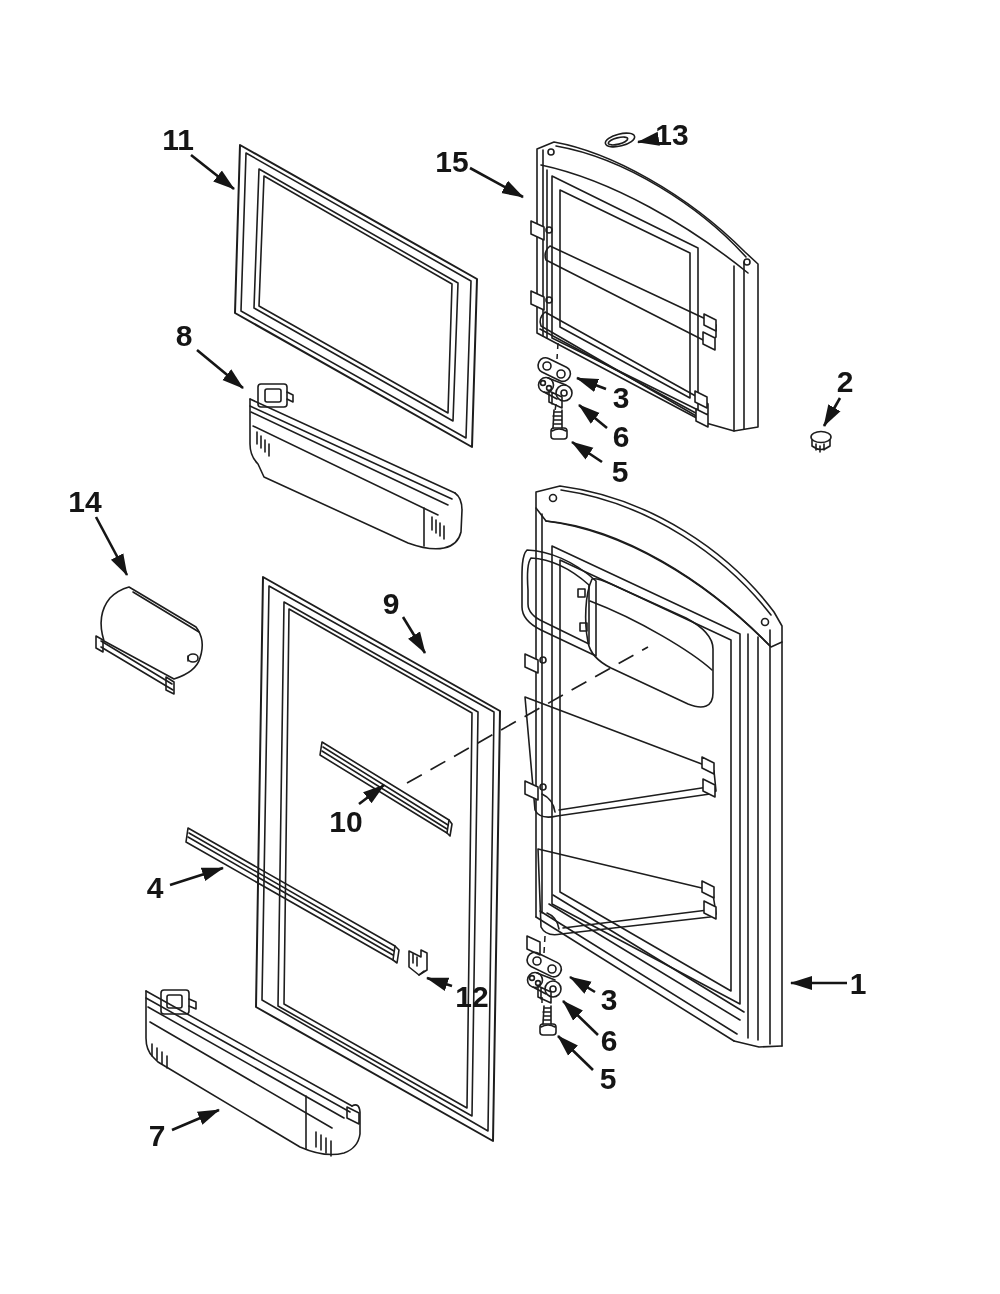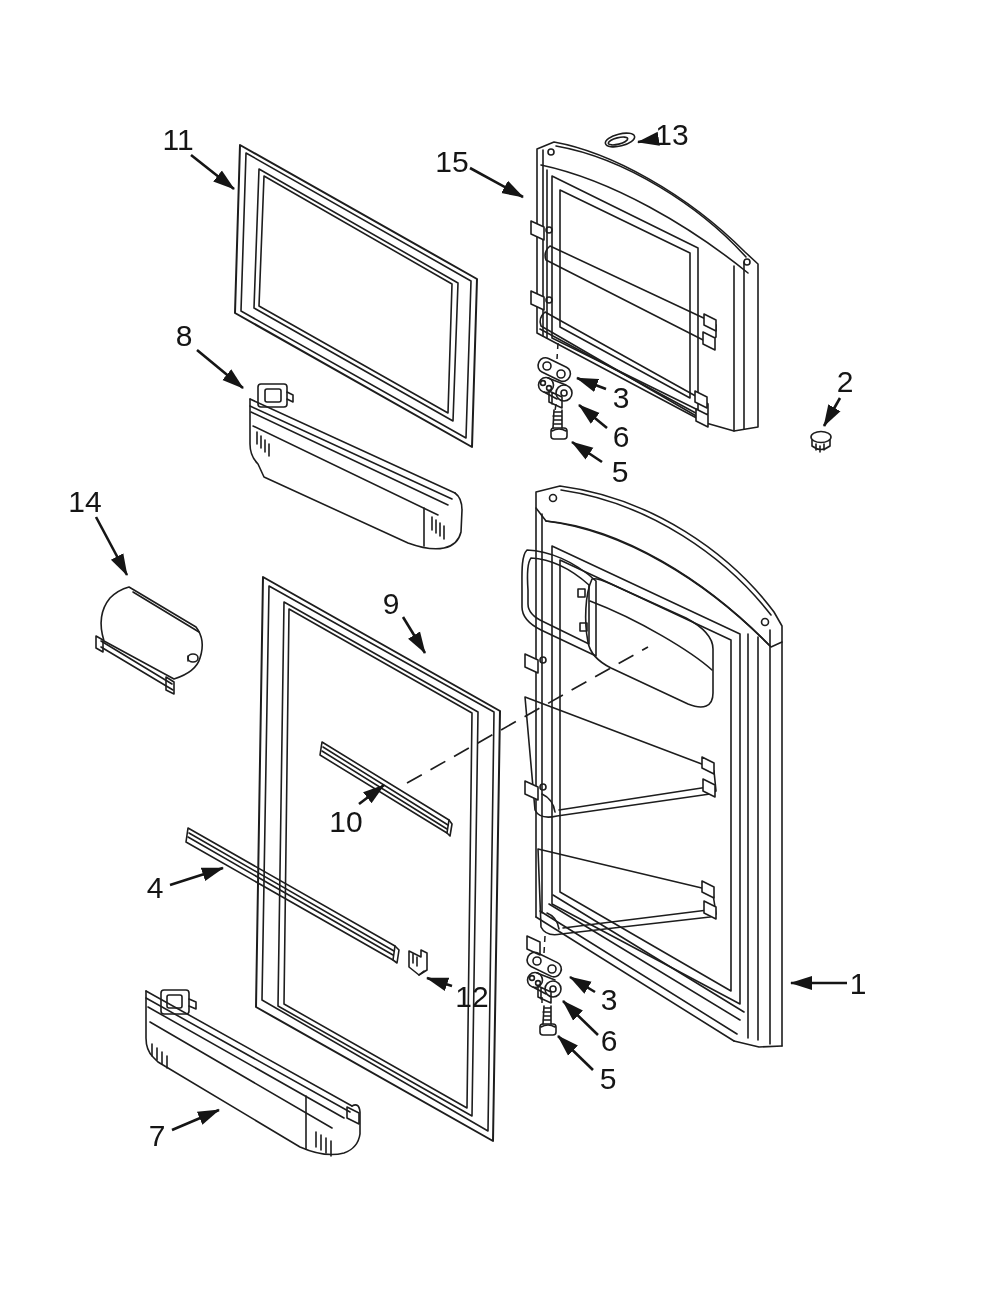--- a/index.html
+++ b/index.html
@@ -1,17 +1,17 @@
 <!DOCTYPE html>
 <html><head>
 <meta charset="utf-8">
 <style>
   html,body{margin:0;padding:0;background:#ffffff;}
   #stage{position:relative;width:1000px;height:1294px;background:#ffffff;overflow:hidden;
-         font-family:"Liberation Sans", sans-serif;}
+         font-family:"Liberation Sans", sans-serif;font-weight:bold;}
   svg{display:block;}
   .art{stroke:#1d1d1d;fill:none;stroke-width:1.6;stroke-linejoin:round;stroke-linecap:round;}
   .art2{stroke:#1d1d1d;fill:none;stroke-width:2;stroke-linejoin:round;stroke-linecap:round;}
   .fillw{fill:#ffffff;}
   .dash{stroke:#1d1d1d;fill:none;stroke-width:1.5;stroke-dasharray:6 5;}
   .dashlong{stroke:#1d1d1d;fill:none;stroke-width:1.7;stroke-dasharray:17 10;}
   .callout-line{stroke:#151515;stroke-width:2.6;fill:none;}
   .callout-text{fill:#151515;font-family:"Liberation Sans", sans-serif;font-size:30px;
                 text-anchor:middle;}
 </style>

